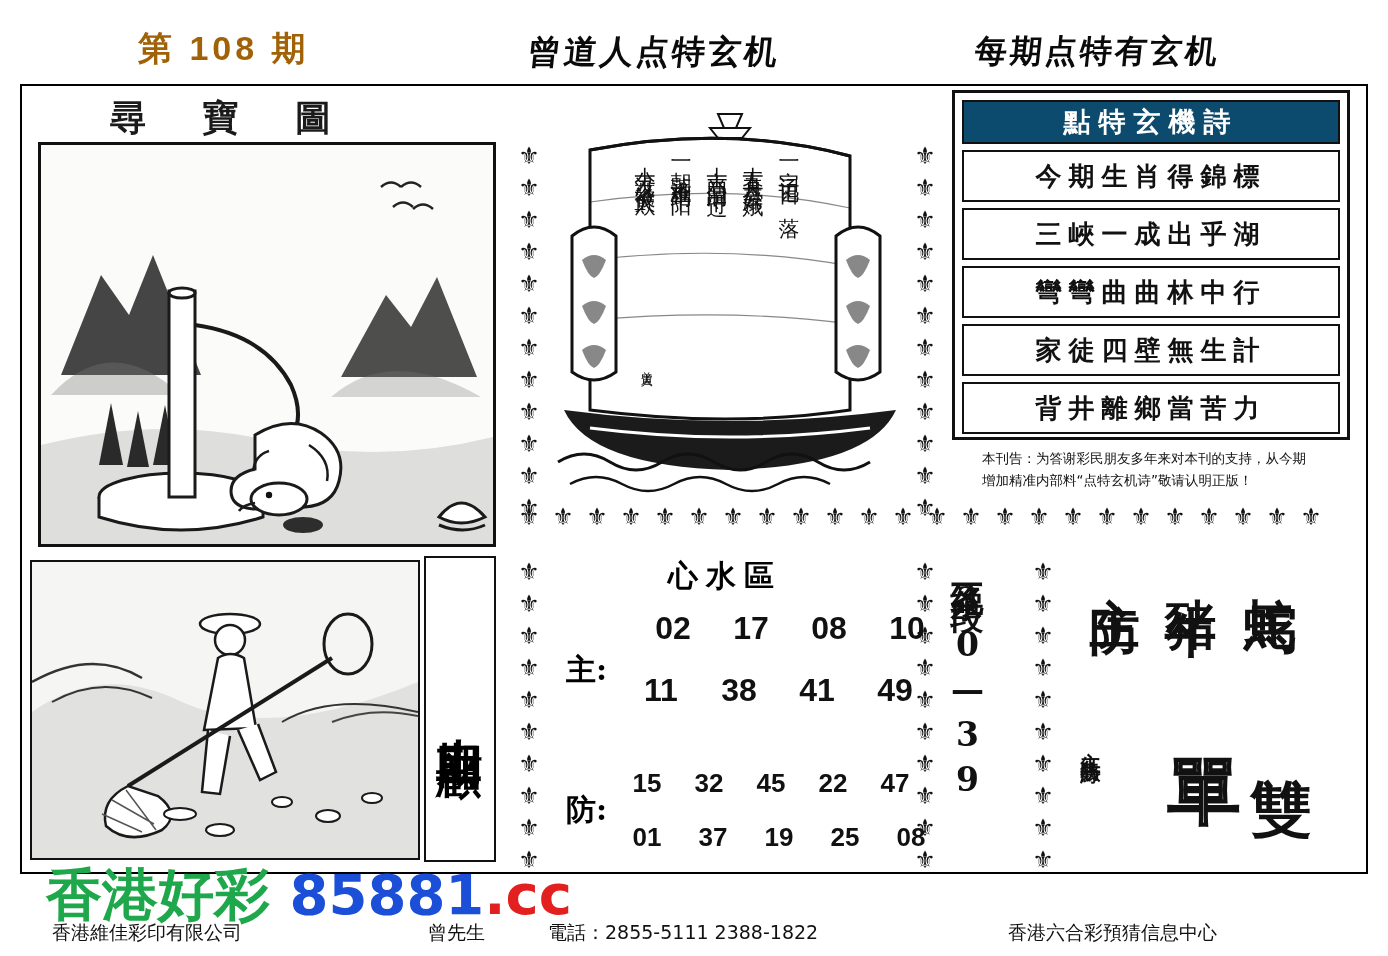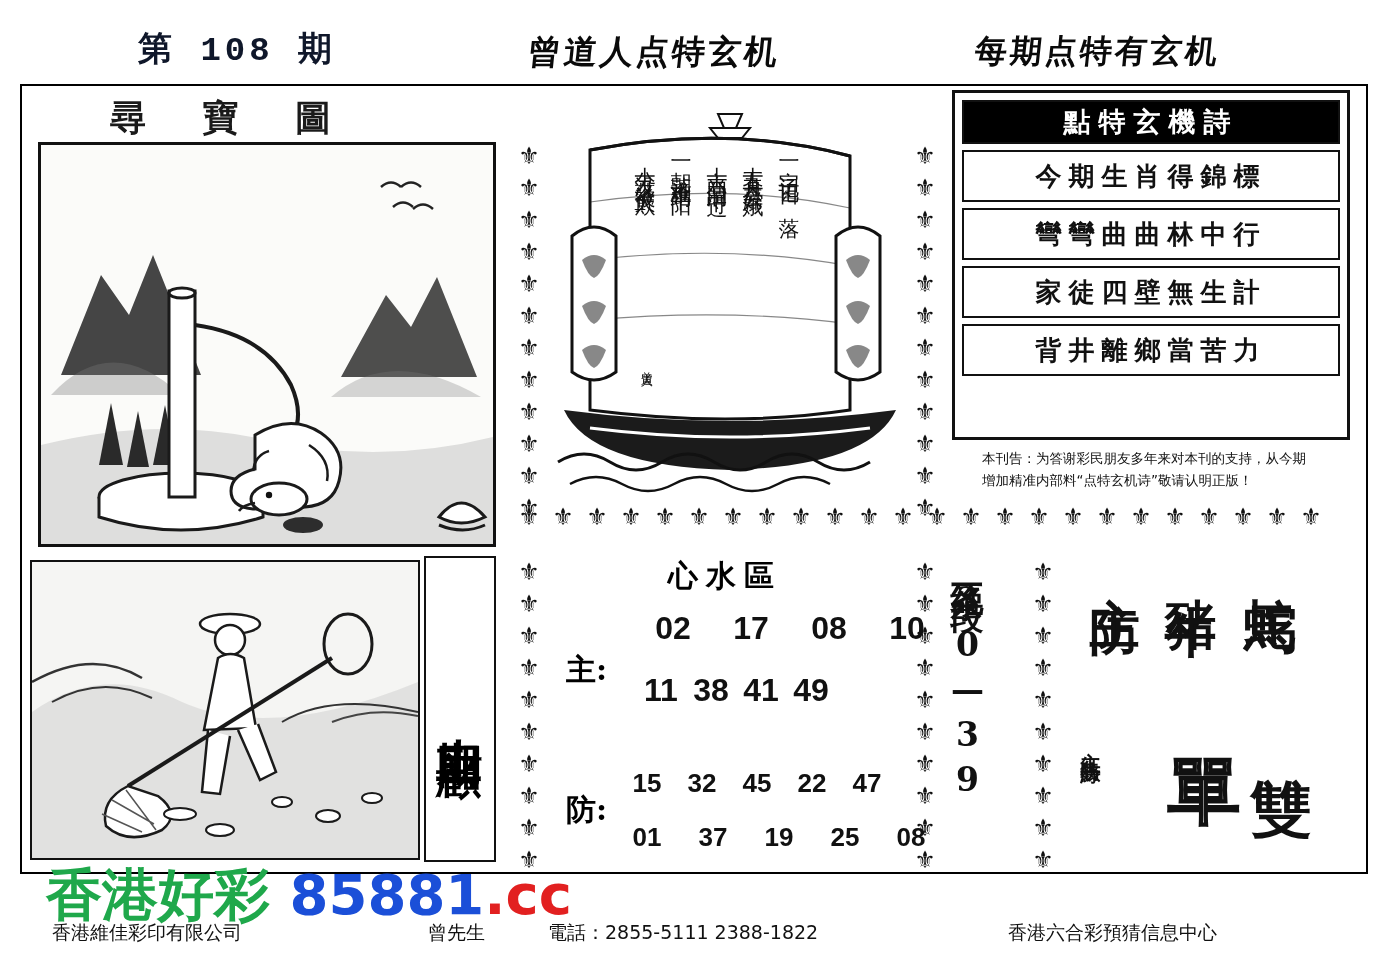--- a/index.html
+++ b/index.html
@@ -10,22 +10,22 @@
     font-family:"DejaVu Sans","Liberation Sans",sans-serif;
     overflow:hidden;
     position:relative;
   }
   .page { position:absolute; left:0; top:0; width:1388px; height:956px; }
 
   
   .hdr-issue {
     position:absolute; left:138px; top:26px;
     font-size:34px; font-weight:bold; letter-spacing:4px;
-    font-family:Liberation Mono, monospace;
-    color:#0f172a;
+    font-family:Liberation Sans, sans-serif;
+    color:#a16207;
   }
   .hdr-title {
     position:absolute; left:528px; top:30px;
     font-size:33px; font-weight:bold; letter-spacing:3px;
     font-family:"DejaVu Serif","Liberation Serif",serif;
     color:#0a0a0a;
     transform:skewX(-6deg);
   }
   .hdr-sub {
     position:absolute; left:975px; top:30px;
@@ -92,21 +92,21 @@
     font-size:12px; letter-spacing:2px; color:#111;
     font-family:"DejaVu Serif","Liberation Serif",serif;
   }
 
   
   .poembox {
     position:absolute; left:952px; top:90px; width:398px; height:350px;
     border:3px solid #111; background:#fff; padding:7px;
   }
   .poembox-title {
-    height:44px; border:2px solid #111; background:#000000; color:#fff;
+    height:44px; border:2px solid #111; background:#0c4a6e; color:#fff;
     display:flex; align-items:center; justify-content:center;
     font-size:27px; font-weight:bold; letter-spacing:8px;
     font-family:"DejaVu Serif","Liberation Serif",serif;
   }
   .poem-line {
     height:52px; margin-top:6px; border:2px solid #111;
     display:flex; align-items:center; justify-content:center;
     font-size:26px; font-weight:bold; letter-spacing:7px;
     font-family:"DejaVu Serif","Liberation Serif",serif;
     color:#111;
@@ -131,23 +131,23 @@
   }
   .fang-label {
     position:absolute; left:566px; top:790px;
     font-size:30px; font-weight:bold;
     font-family:"DejaVu Serif","Liberation Serif",serif;
   }
   .numrow { position:absolute; display:flex; font-family:"Liberation Sans",sans-serif; }
   .numrow span { font-weight:bold; color:#111; text-align:center; }
   .r1 { left:636px; top:610px; font-size:32px; gap:28px;margin-left:12px; }
   .r1 span { width:50px; }
-  .r2 { left:636px; top:672px; font-size:32px; }
+  .r2 { left:636px; top:672px; font-size:32px; gap:28px; }
   .r2 span { width:50px; }
-  .r3 { left:624px; top:768px; font-size:26px; gap:9px; }
+  .r3 { left:624px; top:768px; font-size:26px; gap:16px; }
   .r3 span { width:46px; }
   .r4 { left:624px; top:822px; font-size:26px; gap:20px; }
   .r4 span { width:46px; }
 
   
   .juesha {
     position:absolute; left:944px; top:556px;
     writing-mode:vertical-rl; text-orientation:upright;
     font-size:33px; font-weight:bold; letter-spacing:6px;
     font-family:"DejaVu Serif","Liberation Serif",serif;
@@ -396,20 +396,21 @@
     <div class="poem-col">十五奔月会嫦娥，</div>
     <div class="poem-col">十六当回洞中过</div>
     <div class="poem-col">一朝落难到平阳，</div>
     <div class="poem-col">十分没落被犬欺。</div>
   </div>
   <div class="poem-sign">曾道人</div>
 
   <div class="poembox">
     <div class="poembox-title">點特玄機詩</div>
     <div class="poem-line">今期生肖得錦標</div>
+    <div class="poem-line">三峽一成出乎湖</div>
     <div class="poem-line">彎彎曲曲林中行</div>
     <div class="poem-line">家徒四壁無生計</div>
     <div class="poem-line">背井離鄉當苦力</div>
   </div>
 
   <div class="notice">
     <div>本刊告：为答谢彩民朋友多年来对本刊的支持，从今期</div>
     <div>增加精准内部料“点特玄机诗”敬请认明正版！</div>
   </div>
 

